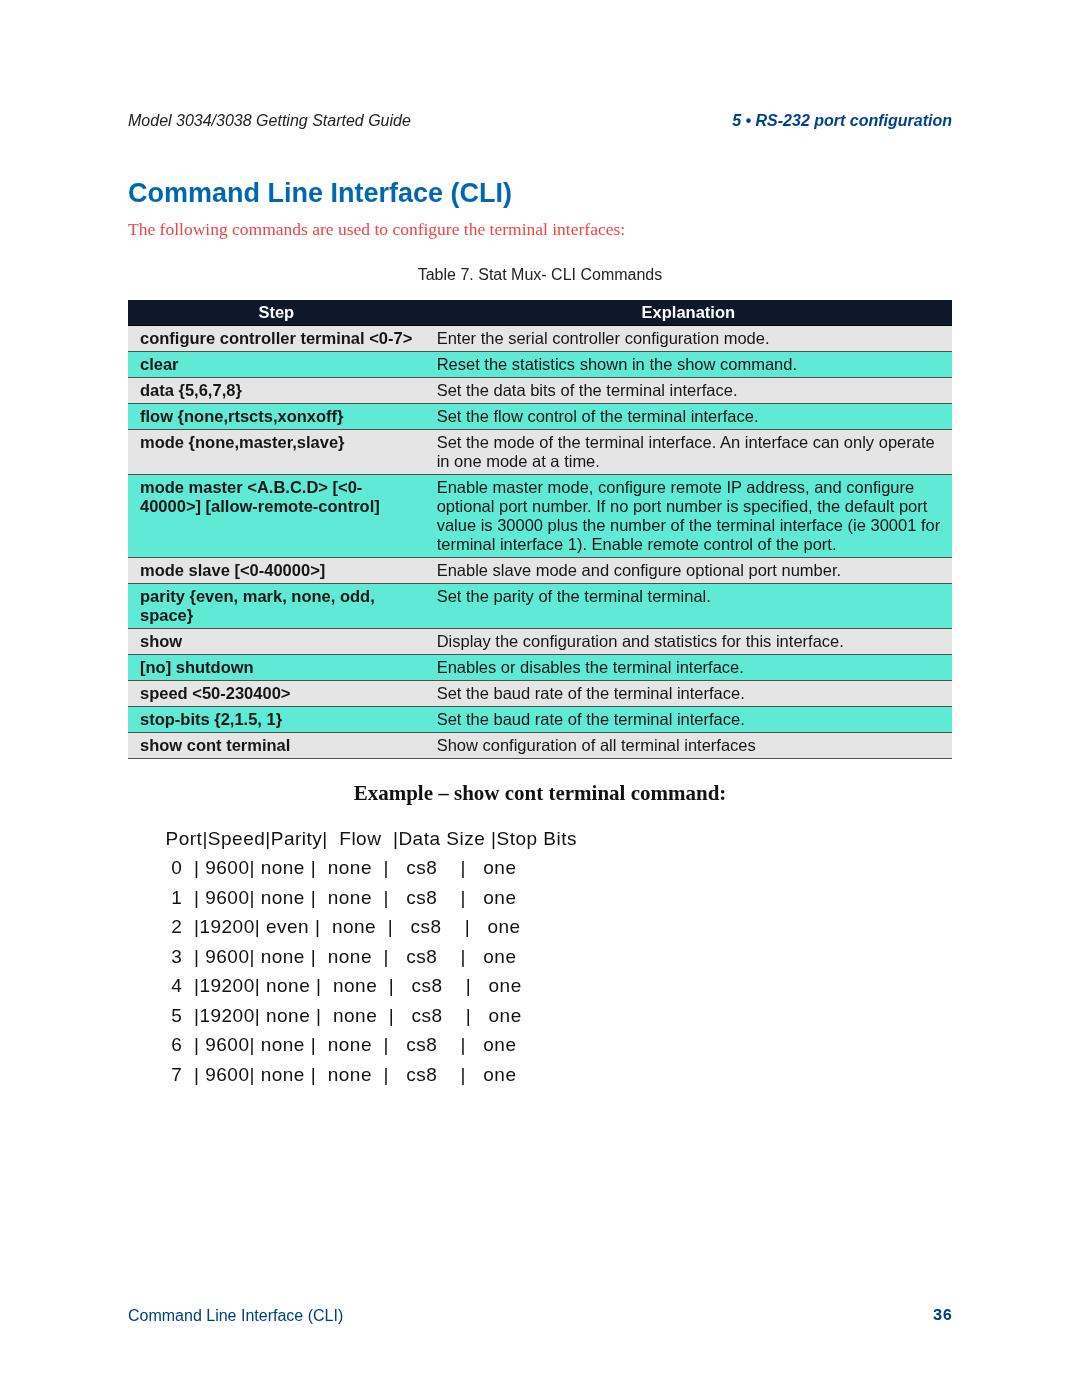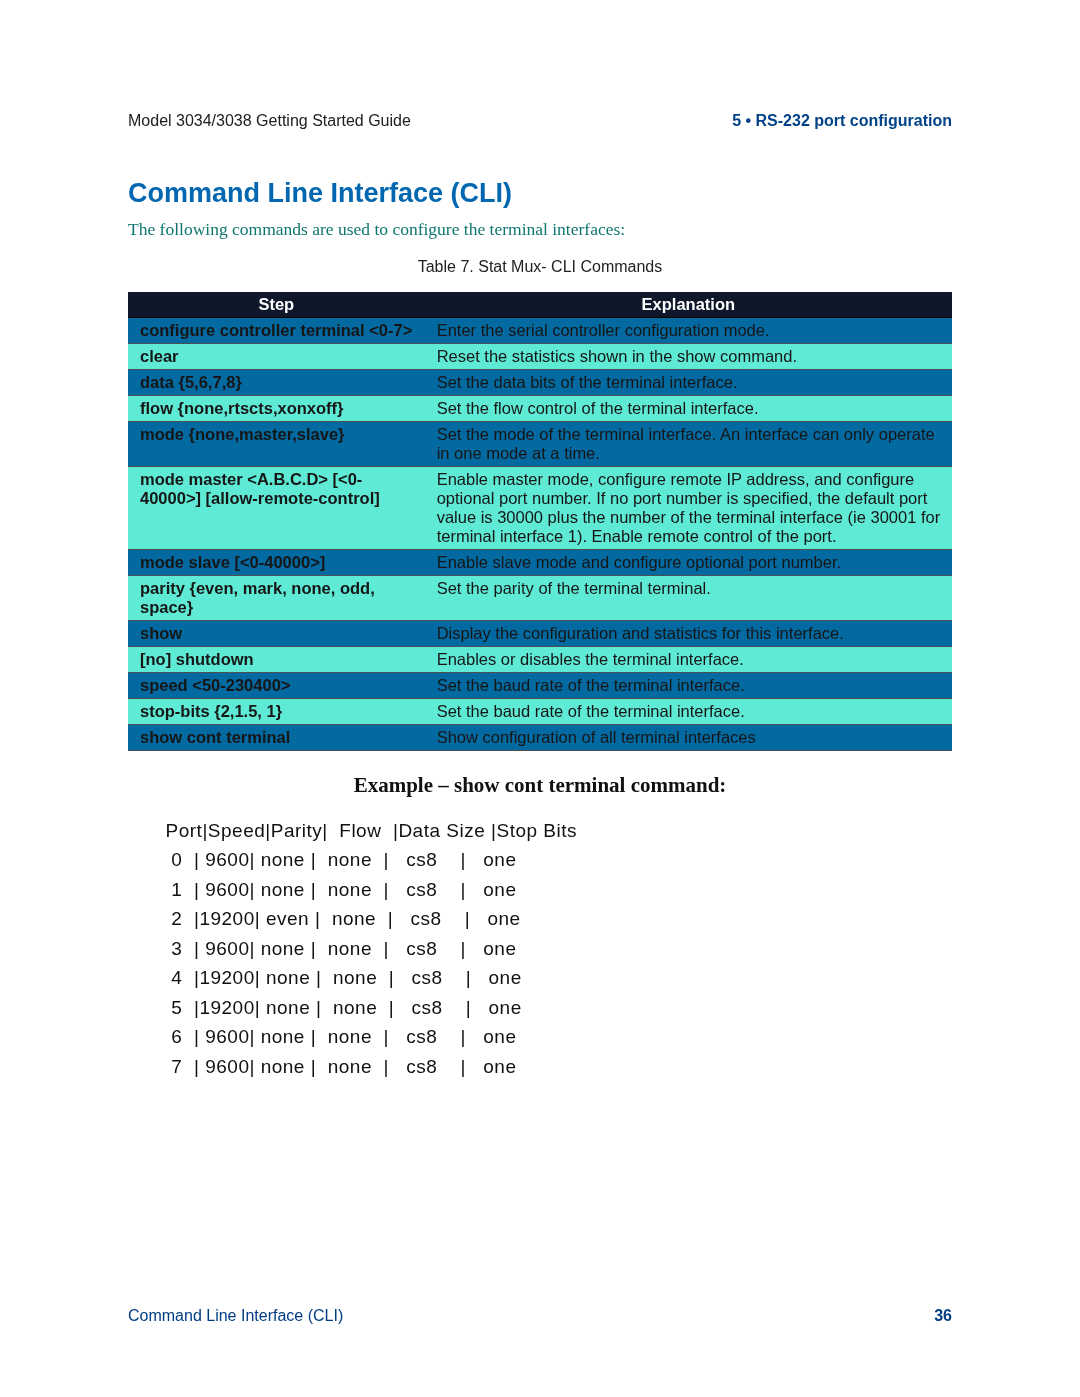--- a/index.html
+++ b/index.html
@@ -11,34 +11,35 @@
       position: relative;
     }
     .page {
       padding: 112px 128px 0 128px;
     }
     .header {
       display: flex;
       justify-content: space-between;
       font-size: 16px;
       margin-bottom: 48px;
+      font-style: italic;
     }
     .header-left { color: #202020; }
     .header-right { color: #004287; font-weight: bold; }
     .title {
       color: #0067b0;
       font-size: 27px;
       font-weight: bold;
       margin-bottom: 10px;
     }
     .intro {
       font-family: Georgia, 'Times New Roman', serif;
       font-size: 17.5px;
-      color: #0f766e;
-      margin-bottom: 18px;
+      color: #ef4444;
+      margin-bottom: 26px;
     }
     .table-caption {
       text-align: center;
       font-size: 16px;
       color: #222;
       margin-bottom: 16px;
     }
     table.cmd {
       width: 100%;
       border-collapse: collapse;
@@ -53,21 +54,21 @@
       border-bottom: 1px solid #000;
     }
     table.cmd th.col-step { width: 36%; }
     table.cmd td {
       padding: 3px 10px 3px 12px;
       border-bottom: 1px solid #504e4e;
       vertical-align: top;
       color: #161616;
     }
     table.cmd td.step { font-weight: bold; }
-    table.cmd tr.yellow td { background: #0369a1; }
+    table.cmd tr.yellow td { background: #e5e5e5; }
     table.cmd tr.white td { background: #5eead4; }
     .example-title {
       font-family: Georgia, 'Times New Roman', serif;
       font-size: 21px;
       font-weight: bold;
       color: #111;
       margin-top: 22px;
       margin-bottom: 18px;
       text-align: center;
     }
@@ -83,21 +84,21 @@
     .footer {
       position: absolute;
       bottom: 72px;
       left: 128px;
       right: 128px;
       display: flex;
       justify-content: space-between;
       font-size: 16px;
     }
     .footer-left { color: #003d82; }
-    .footer-right { color: #003d82; font-weight: bold; }
+    .footer-right { color: #003d82; font-weight: bold; font-family: Liberation Mono, monospace; }
   </style>
 </head>
 <body>
 
 <div class="page">
   <div class="header">
     <span class="header-left">Model 3034/3038 Getting Started Guide</span>
     <span class="header-right">5 • RS-232 port configuration</span>
   </div>
 

